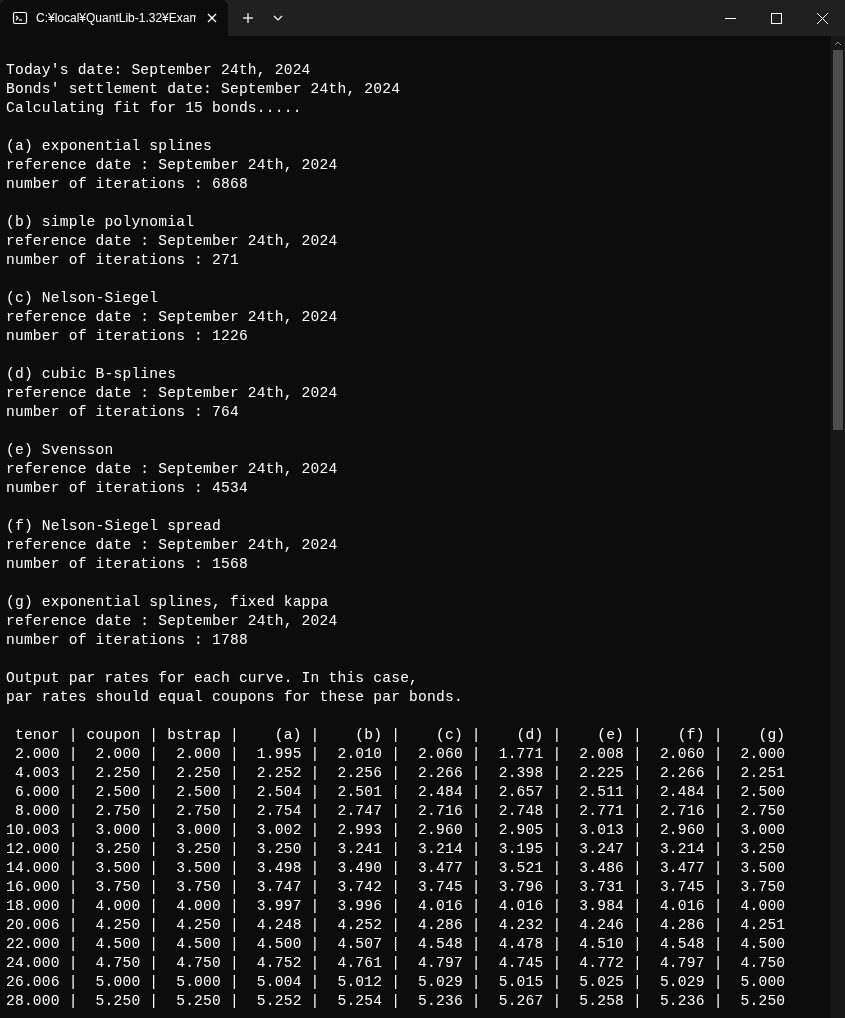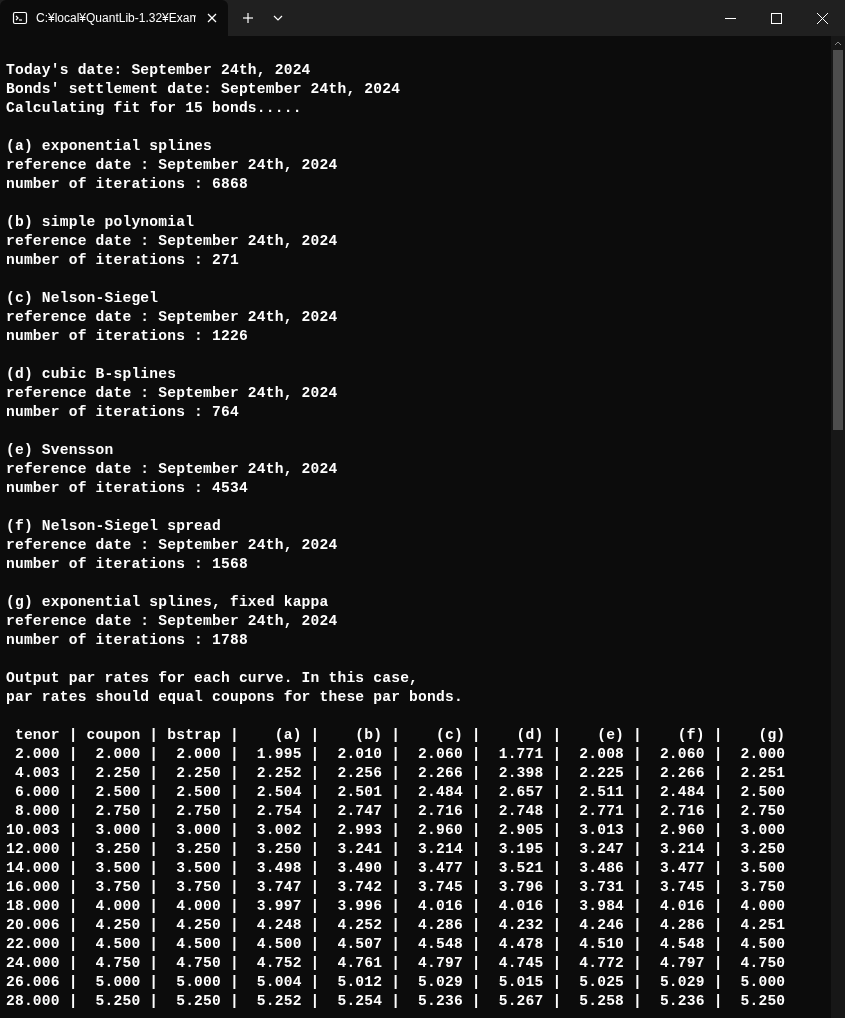--- a/index.html
+++ b/index.html
@@ -98,21 +98,21 @@
       display: flex;
       height: calc(100% - 36px);
     }
     .terminal {
       flex: 1;
       padding: 6px 0 0 6px;
       font-size: 14.6px;
       line-height: 19px;
       white-space: pre;
       color: #ffffff;
-      font-weight: 700;
+      font-weight: 400;
       letter-spacing: 0.2px;
       overflow: hidden;
     }
     .scrollbar-track {
       width: 14px;
       background: #171717;
       position: relative;
     }
     .scrollbar-thumb {
       position: absolute;

